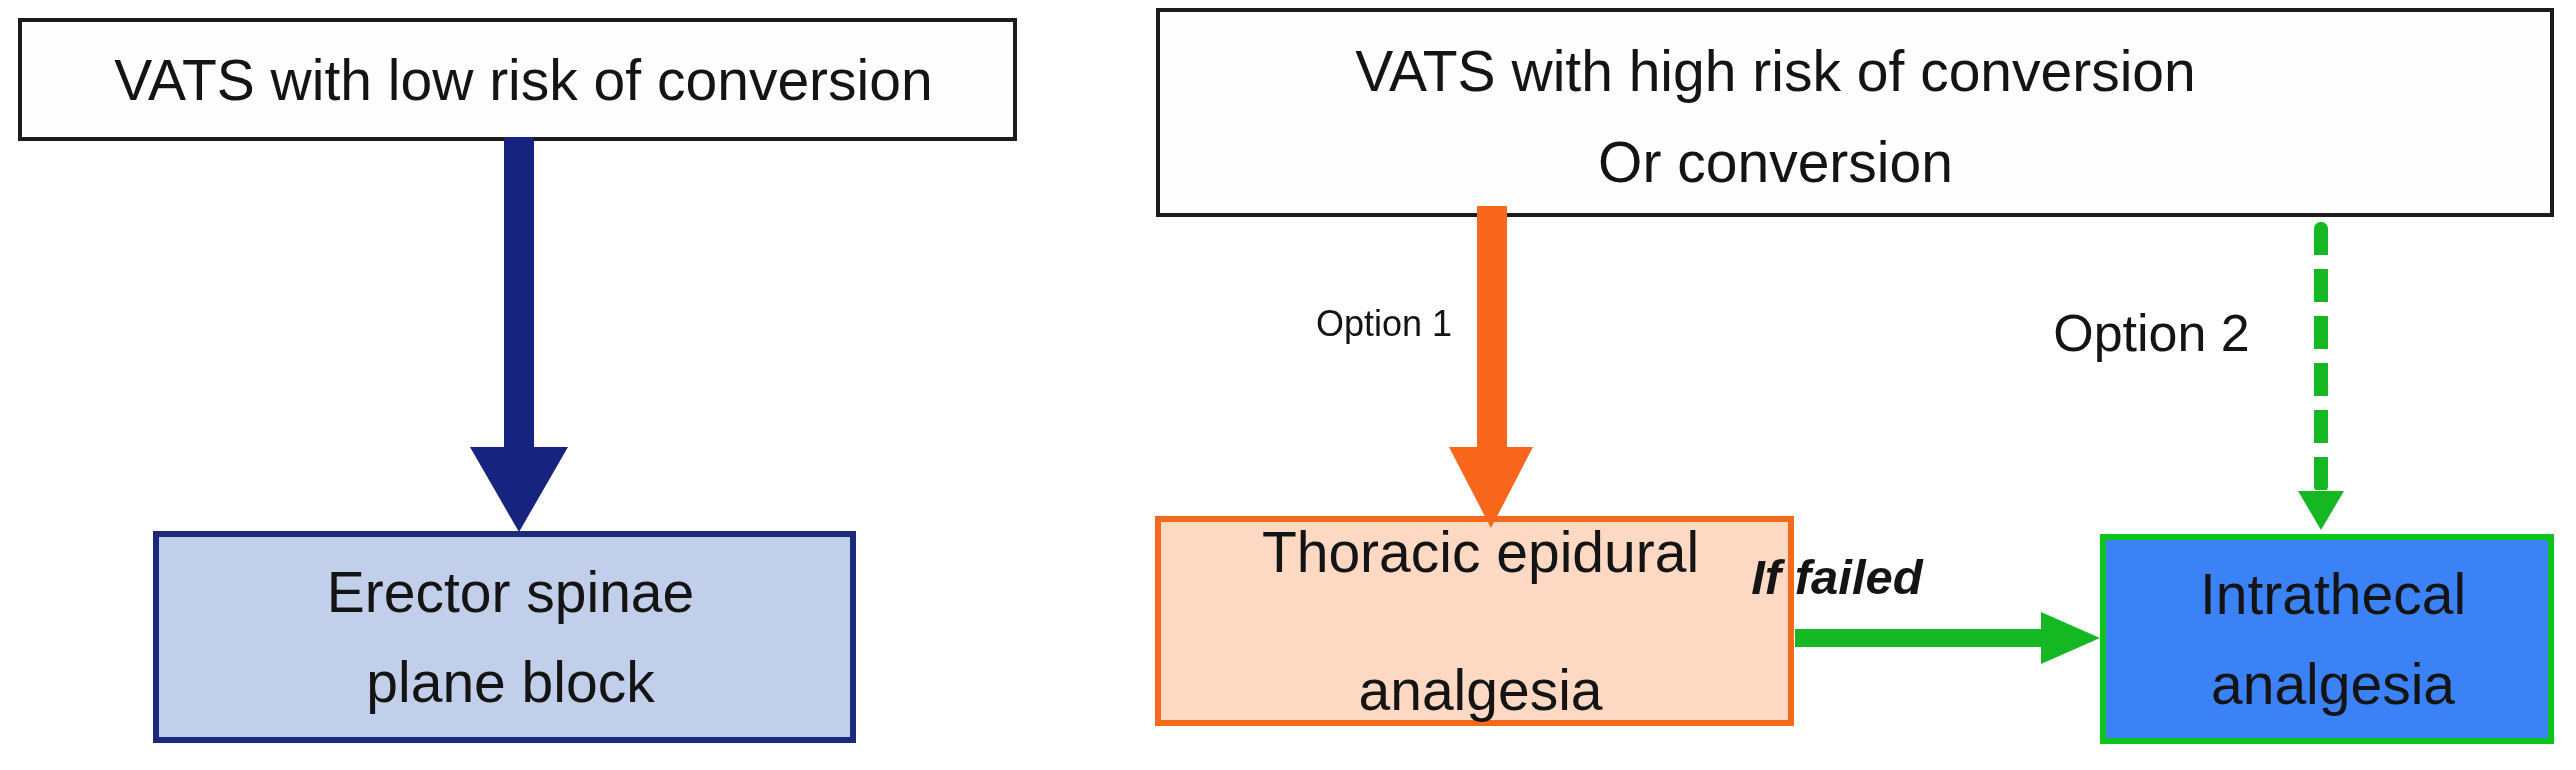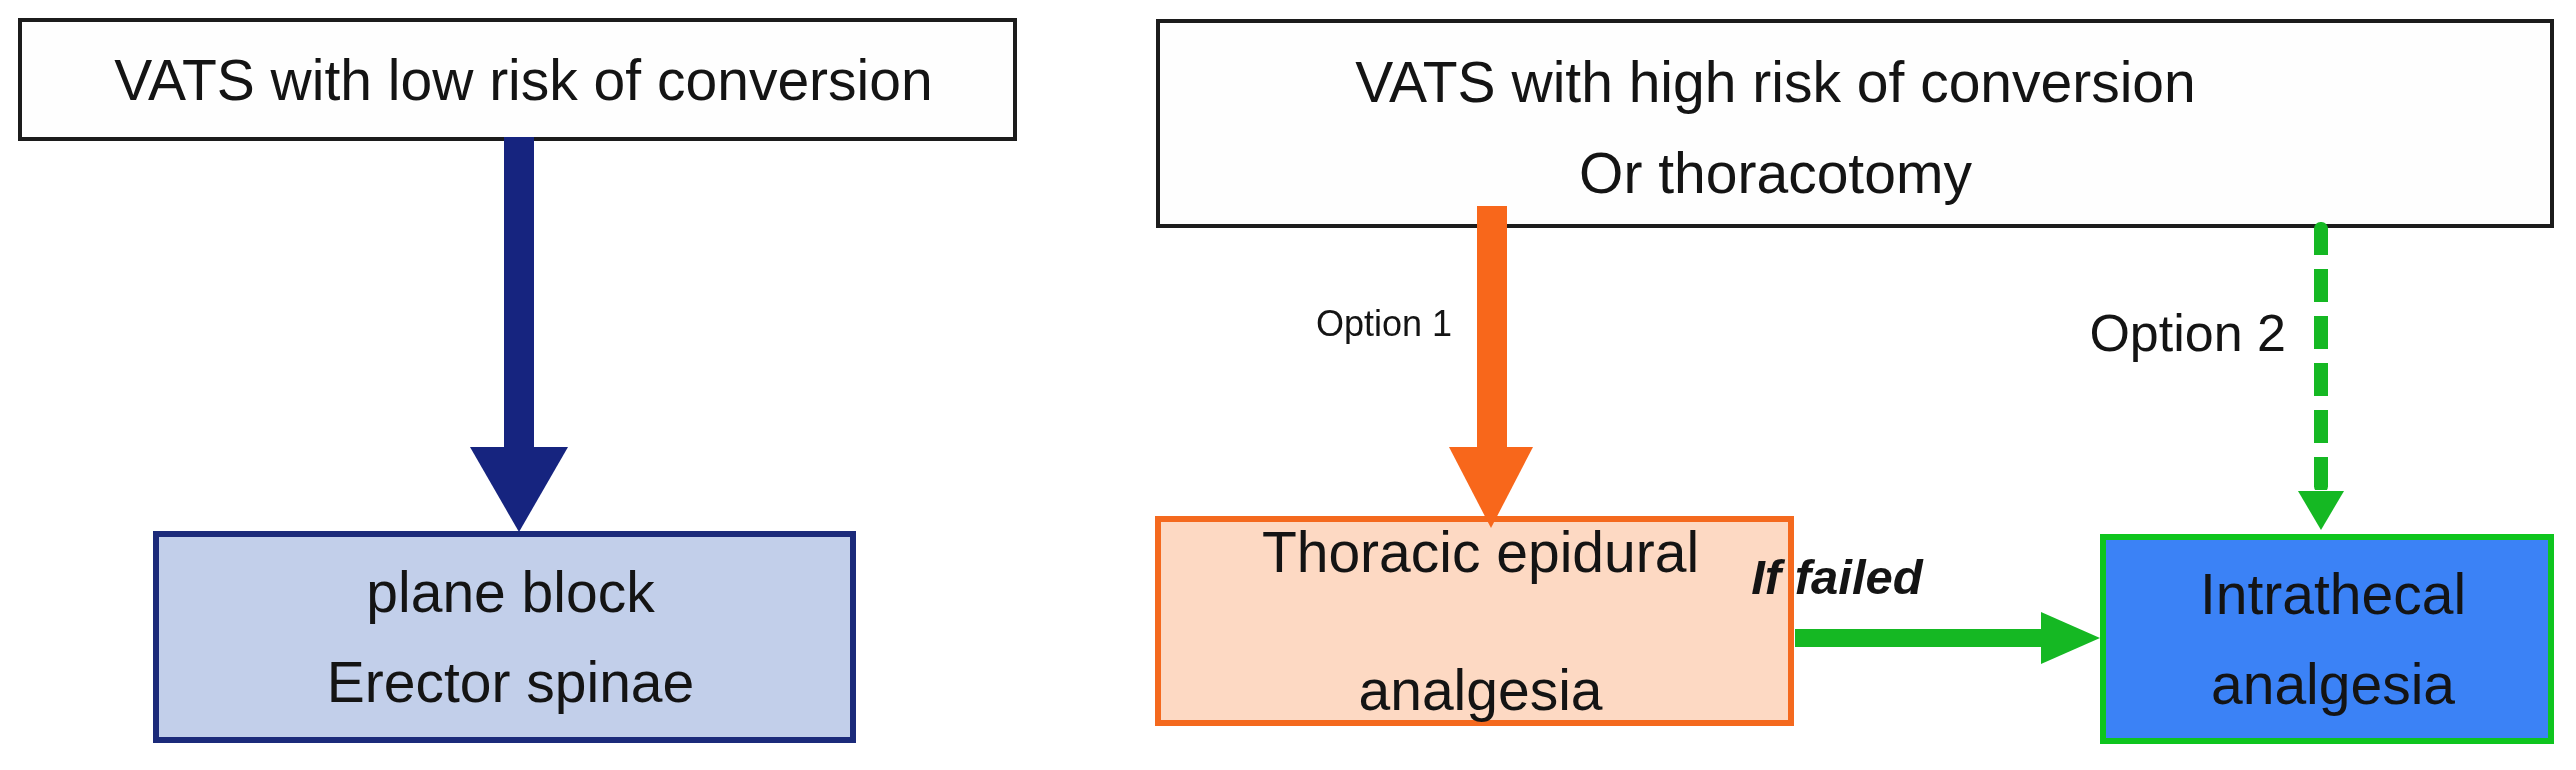--- a/index.html
+++ b/index.html
@@ -44,21 +44,21 @@
     border-top: 85px solid #16247f; z-index: 2;
   }
   #box-erector {
     left: 153px; top: 531px; width: 703px; height: 212px;
     background: #c2cfea; border: 6.5px solid #1b2a7a;
     font-size: 57px; line-height: 90px;
   }
 
   
   #box-high-risk {
-    left: 1156px; top: 19px; width: 1398px; height: 209px;
+    left: 1156px; top: 8px; width: 1398px; height: 209px;
     background: #fefefe; border: 4.9px solid #1c1c1c;
     font-size: 57px; line-height: 91px;
     padding-right: 171px; padding-top: 8.1px;
   }
   #orange-shaft {
     position: absolute; left: 1477px; top: 206px;
     width: 30px; height: 241px; background: #f8671b; z-index: 2;
   }
   #orange-head {
     position: absolute; left: 1449px; top: 447px; width: 0; height: 0;
@@ -74,21 +74,21 @@
     background: repeating-linear-gradient(to bottom, #15b823 0 33px, transparent 33px 47px);
     border-radius: 6.5px; z-index: 2;
   }
   #green-dash-head {
     position: absolute; left: 2298px; top: 491px; width: 0; height: 0;
     border-left: 23px solid transparent; border-right: 23px solid transparent;
     border-top: 39px solid #15b823; z-index: 2;
   }
   #label-option2 {
     position: absolute; left: 2017px; top: 303px; width: 269px;
-    text-align: right; font-size: 52px; z-index: 3; white-space: nowrap;
+    text-align: center; font-size: 52px; z-index: 3; white-space: nowrap;
   }
   #box-epidural {
     left: 1155px; top: 516px; width: 639px; height: 210px;
     background: #fdd9c3; border: 6.5px solid #f4691e;
     font-size: 57px; line-height: 90px; gap: 48px;
   }
   #green-hshaft {
     position: absolute; left: 1795px; top: 629px;
     width: 254px; height: 18px; background: #15b823; z-index: 2;
   }
@@ -114,27 +114,27 @@
 <div id="stage">
 
   <div class="box" id="box-low-risk">
     <span class="line">VATS with low risk of conversion</span>
   </div>
 
   <div id="navy-shaft"></div>
   <div id="navy-head"></div>
 
   <div class="box" id="box-erector">
+    <span class="line">Erector spinae</span>
     <span class="line">plane block</span>
-    <span class="line">Erector spinae</span>
   </div>
 
   <div class="box" id="box-high-risk">
     <span class="line">VATS with high risk of conversion</span>
-    <span class="line">Or thoracotomy</span>
+    <span class="line">Or conversion</span>
   </div>
 
   <div id="label-option1">Option 1</div>
   <div id="orange-shaft"></div>
   <div id="orange-head"></div>
 
   <div id="label-option2">Option 2</div>
   <div id="green-dash"></div>
   <div id="green-dash-head"></div>
 

